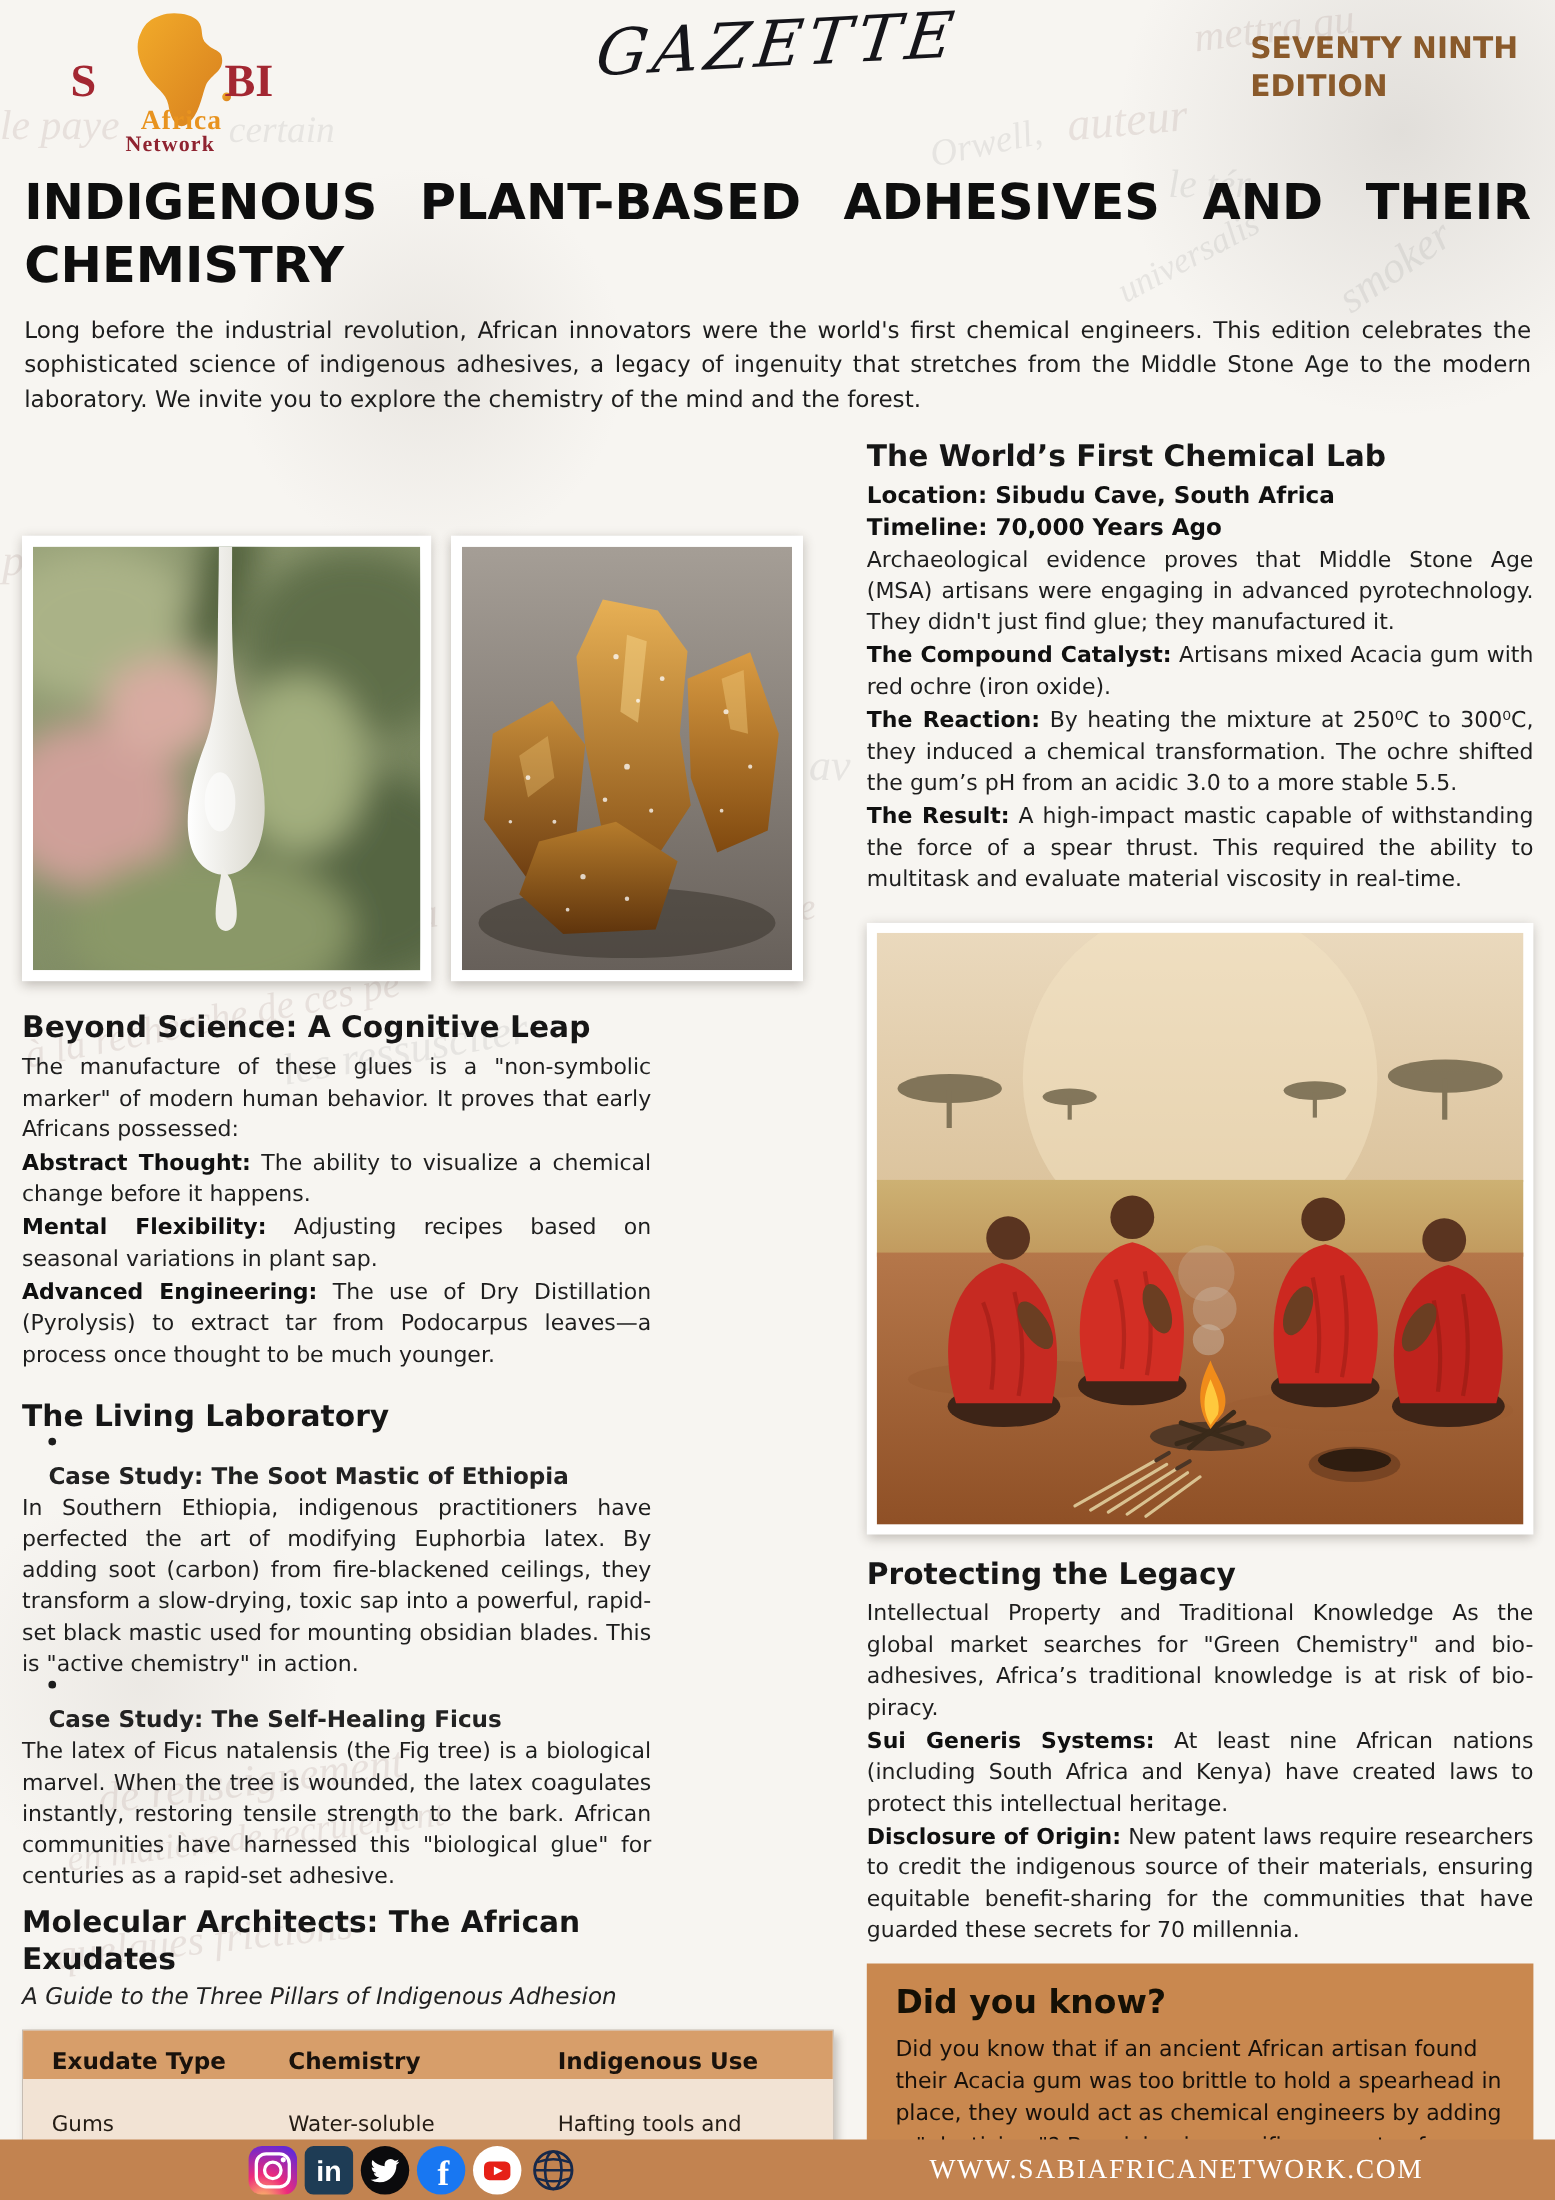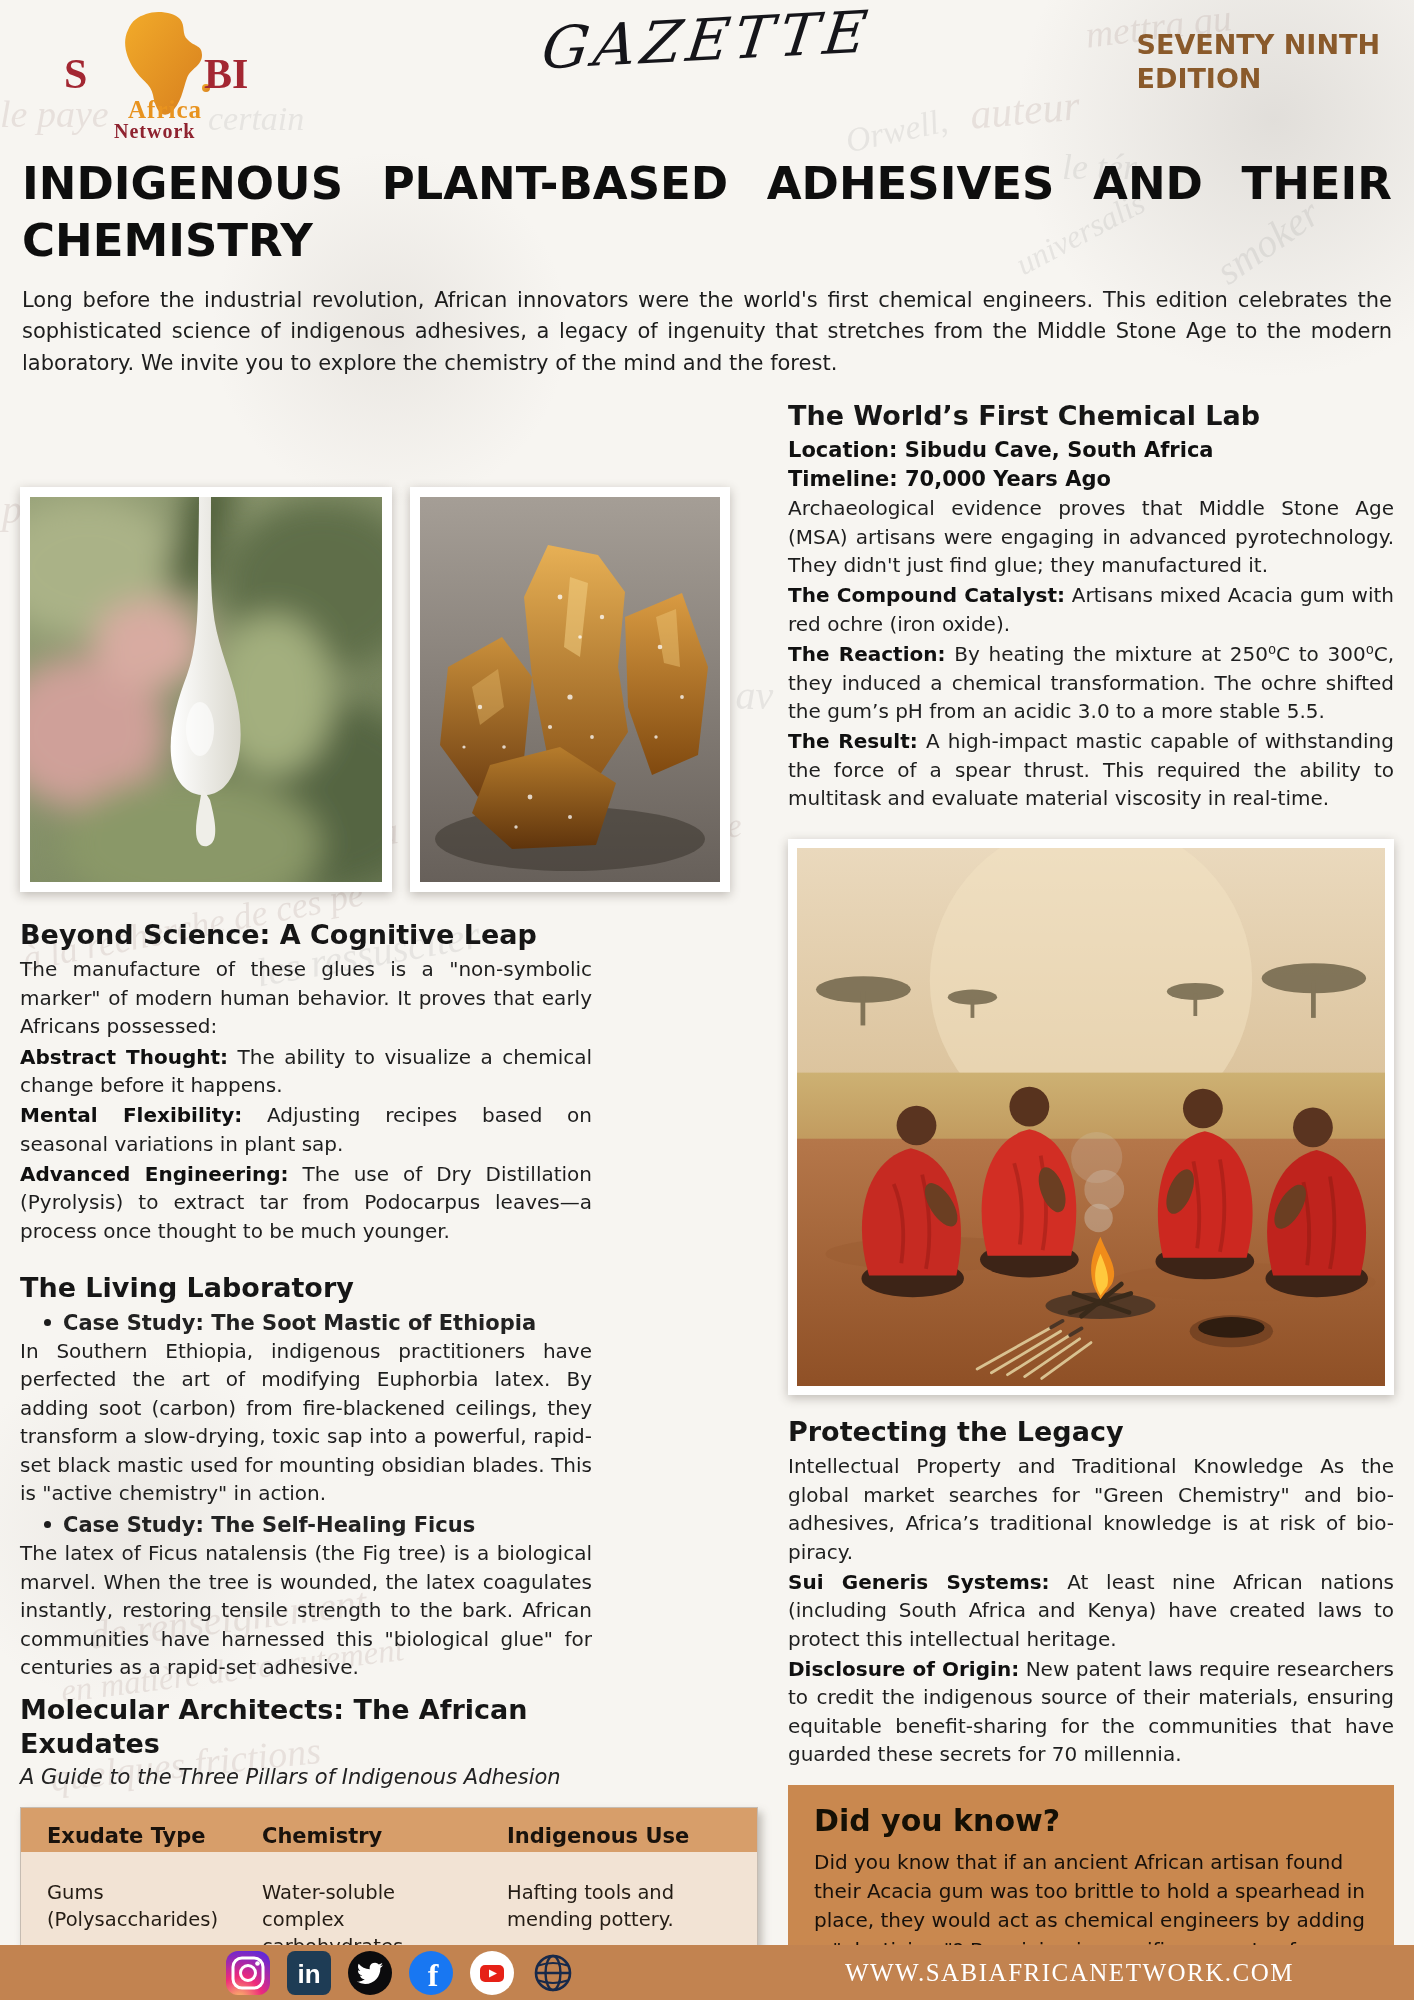--- a/index.html
+++ b/index.html
@@ -51,37 +51,37 @@
   .just{text-align:justify;}
   .lead{font-weight:700;color:#101010;}
   .subbold{font-size:21px;font-weight:700;line-height:1.38;color:#101010;margin:0;}
   
   .photos-row{display:flex;gap:18px;margin-top:88px;margin-bottom:26px;}
   .photo-frame{background:#ffffff;padding:10px;box-shadow:0 3px 10px rgba(60,50,40,.30);flex:none;}
   .photo-frame svg{display:block;}
   .wide-photo{margin-top:26px;background:#fff;padding:9px;box-shadow:0 3px 10px rgba(60,50,40,.30);}
   .wide-photo svg{display:block;width:100%;height:538px;}
   
-  .bullet-row{display:flex;align-items:baseline;gap:12px;margin:6px 0 2px 24px;font-size:21px;}
+  .bullet-row{display:flex;align-items:baseline;gap:12px;margin:6px 0 2px 24px;font-size:21px;flex-direction:column;}
   .dot{flex:none;width:7px;height:7px;border-radius:50%;background:#1c1c1c;position:relative;top:-4px;}
   
   .subtitle{font-size:21px;font-style:italic;color:#222;margin:2px 0 18px 0;font-family:"DejaVu Sans","Liberation Sans",sans-serif;}
   .exudate-table{width:736px;border:1px solid #c6bcb2;box-shadow:4px 5px 8px rgba(90,80,70,.35);}
   .t-head{display:grid;grid-template-columns:215px 245px 1fr;background:#d79e6a;padding:16px 0 4px 0;}
   .t-head .th{font-size:21px;font-weight:700;color:#19120c;padding:0 8px 0 26px;}
   .t-body{background:#f2e3d4;padding:18px 0 26px 0;}
   .trow{display:grid;grid-template-columns:215px 245px 1fr;padding:10px 0 8px 0;}
   .td{font-size:19.5px;line-height:1.38;color:#241c14;padding:0 14px 0 26px;}
   
   .dyk{margin-top:16px;background:#c9884f;padding:16px 26px 26px 26px;}
   .dyk h3{margin:2px 0 10px 0;text-align:left;font-size:30px;font-weight:800;color:#151005;}
   .dyk p{margin:0;font-size:20px;line-height:1.47;color:#17100a;text-align:left;}
   
   .footer{position:absolute;left:0;right:0;bottom:0;height:55px;background:#c28350;display:flex;align-items:center;z-index:3;}
-  .socials{display:flex;gap:15px;margin-left:225px;align-items:center;}
+  .socials{display:flex;gap:5px;margin-left:225px;align-items:center;}
   .sicon{width:46px;height:46px;flex:none;display:block;}
   .url{margin-left:auto;margin-right:120px;font-family:"Liberation Serif","DejaVu Serif",serif;
        font-size:25px;letter-spacing:1.5px;color:#ffffff;}
 </style>
 </head>
 <body>
 
 <div class="page">
 
   <div class="blob b1"></div>

